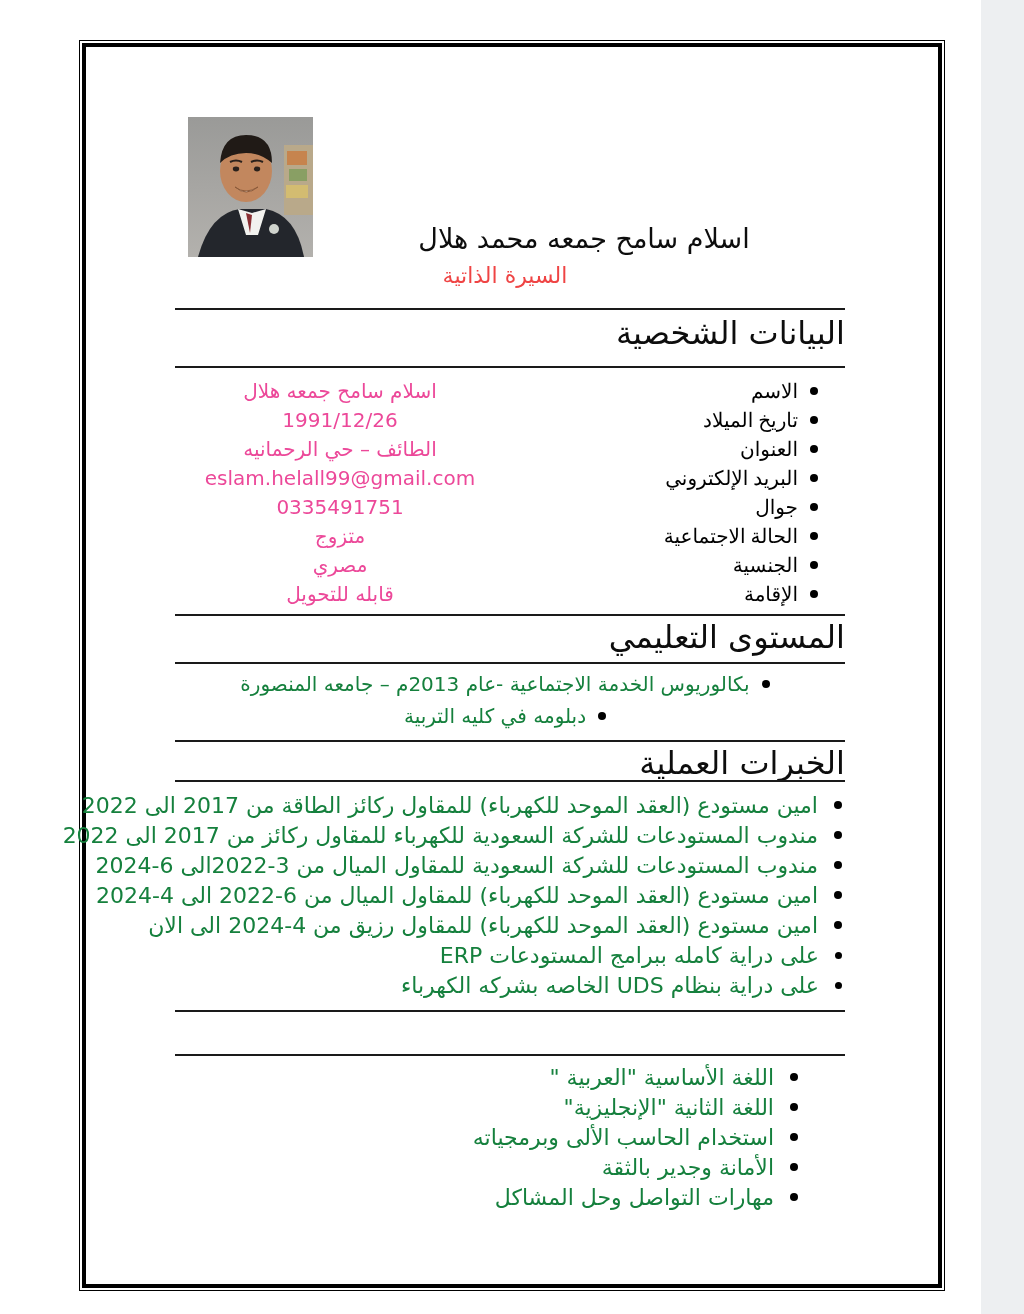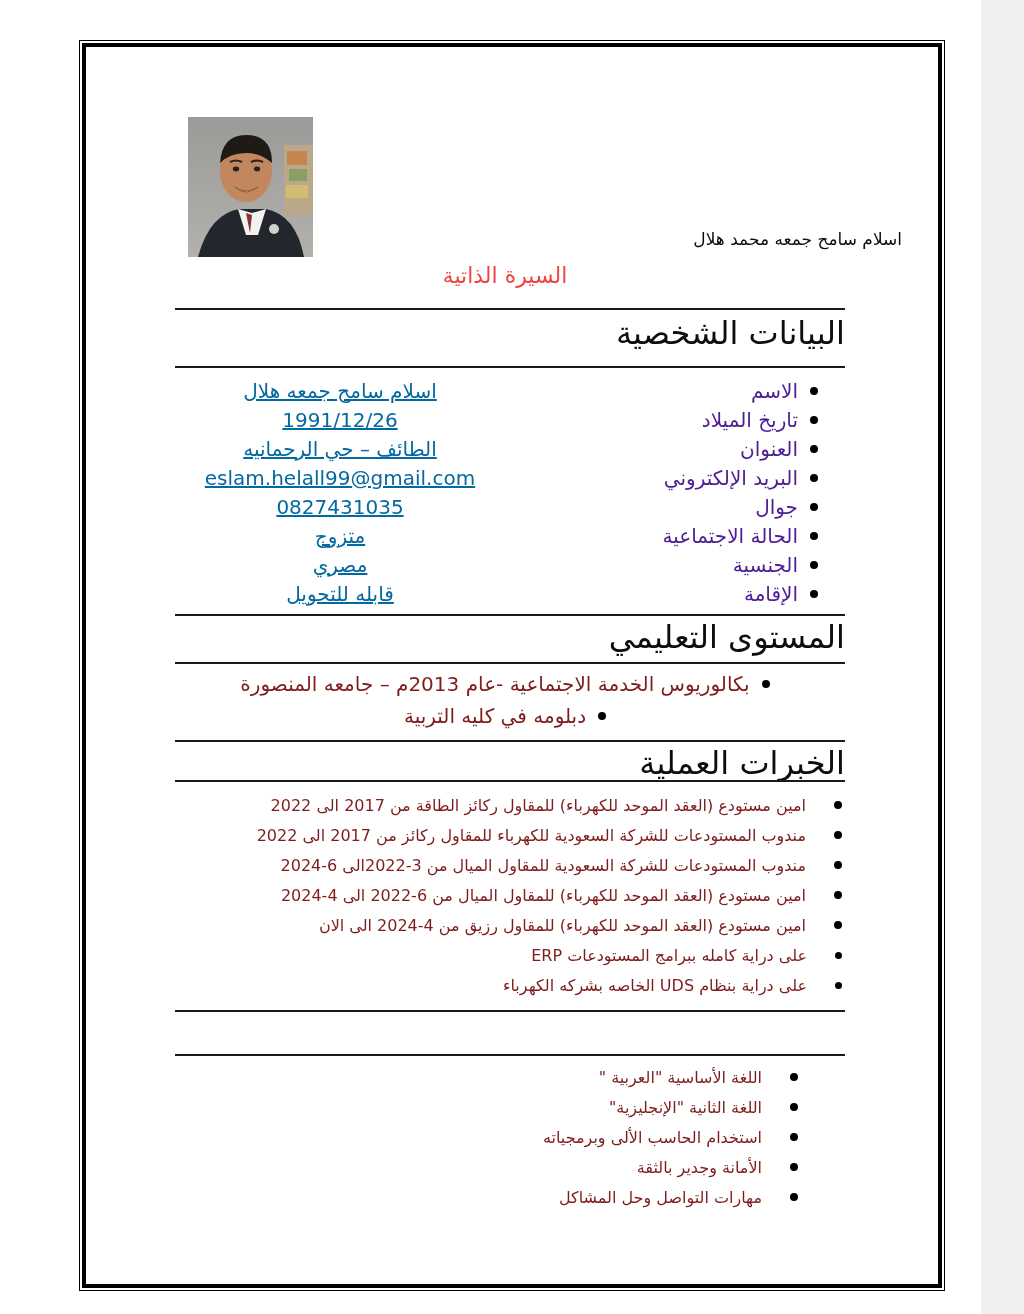--- a/index.html
+++ b/index.html
@@ -8,37 +8,37 @@
     font-family:"DejaVu Sans", sans-serif;color:#111;direction:rtl;
   }
   .gray-strip{position:absolute;top:0;right:0;width:43px;height:1314px;background:#edeff1;}
   
   .frame-outer{
     position:absolute;left:79px;top:40px;width:866px;height:1251px;
     border:1.5px solid #000;box-sizing:border-box;padding:2px;
   }
   .frame-inner{width:100%;height:100%;border:4px solid #000;box-sizing:border-box;}
   .photo{position:absolute;left:188px;top:117px;width:125px;height:140px;}
-  .name{position:absolute;left:292px;top:222px;width:610px;
-        font-size:17px;line-height:34px;color:#0d0d0d;}
+  .name{position:absolute;left:279px;top:222px;width:610px;text-align:center;
+        font-size:27px;line-height:34px;color:#0d0d0d;}
   .subtitle{position:absolute;left:280px;top:262px;width:450px;text-align:center;
         font-size:22px;line-height:28px;color:#ef4444;}
   .rule{position:absolute;left:175px;width:670px;height:2px;background:#1a1a1a;}
   .sec-title{position:absolute;left:175px;width:670px;text-align:right;
         font-size:32px;line-height:34px;color:#0d0d0d;}
   .rows{position:absolute;display:flex;flex-direction:column;}
   .prow{display:flex;align-items:center;height:29px;gap:12px;font-size:20px;}
   .dot{flex:0 0 auto;width:8px;height:8px;border-radius:50%;background:#000;}
   .dot.sm{width:7px;height:7px;}
-  .plabel{white-space:nowrap;color:#4c1d95;}
+  .plabel{white-space:nowrap;color:#000000;font-family:Liberation Serif, serif;}
   .pspacer{flex:1 1 auto;}
-  .pvalue{width:330px;text-align:center;color:#0369a1;white-space:nowrap;text-decoration:underline;}
+  .pvalue{width:330px;text-align:center;color:#ec4899;white-space:nowrap;}
   .erow{display:flex;align-items:center;height:32px;gap:12px;font-size:20px;justify-content:center;}
-  .xrow{display:flex;align-items:center;height:30px;gap:28px;font-size:16px;}
-  .xtext{white-space:nowrap;color:#7f1d1d;text-align:center;}
+  .xrow{display:flex;align-items:center;height:30px;gap:16px;font-size:22px;}
+  .xtext{white-space:nowrap;color:#15803d;text-align:center;}
 </style>
 </head>
 <body>
 
 <div id="page">
   <div class="gray-strip"></div>
 
   <div class="frame-outer">
     <div class="frame-inner"></div>
   </div>
@@ -97,21 +97,21 @@
     <div class="prow">
       <span class="dot"></span>
       <span class="plabel">البريد الإلكتروني</span>
       <span class="pspacer"></span>
       <span class="pvalue">eslam.helall99@gmail.com</span>
     </div>
     <div class="prow">
       <span class="dot"></span>
       <span class="plabel">جوال</span>
       <span class="pspacer"></span>
-      <span class="pvalue">0827431035</span>
+      <span class="pvalue">0335491751</span>
     </div>
     <div class="prow">
       <span class="dot"></span>
       <span class="plabel">الحالة الاجتماعية</span>
       <span class="pspacer"></span>
       <span class="pvalue">متزوج</span>
     </div>
     <div class="prow">
       <span class="dot"></span>
       <span class="plabel">الجنسية</span>

